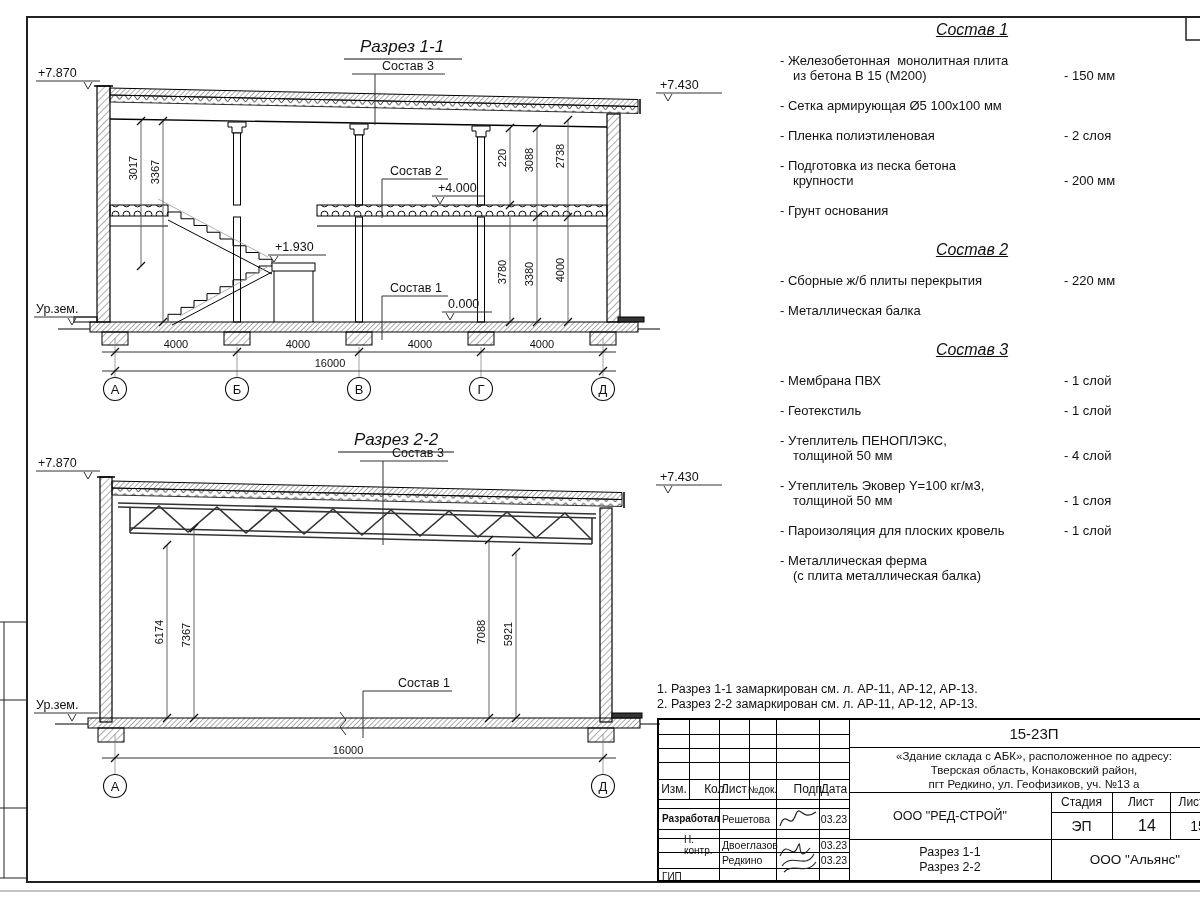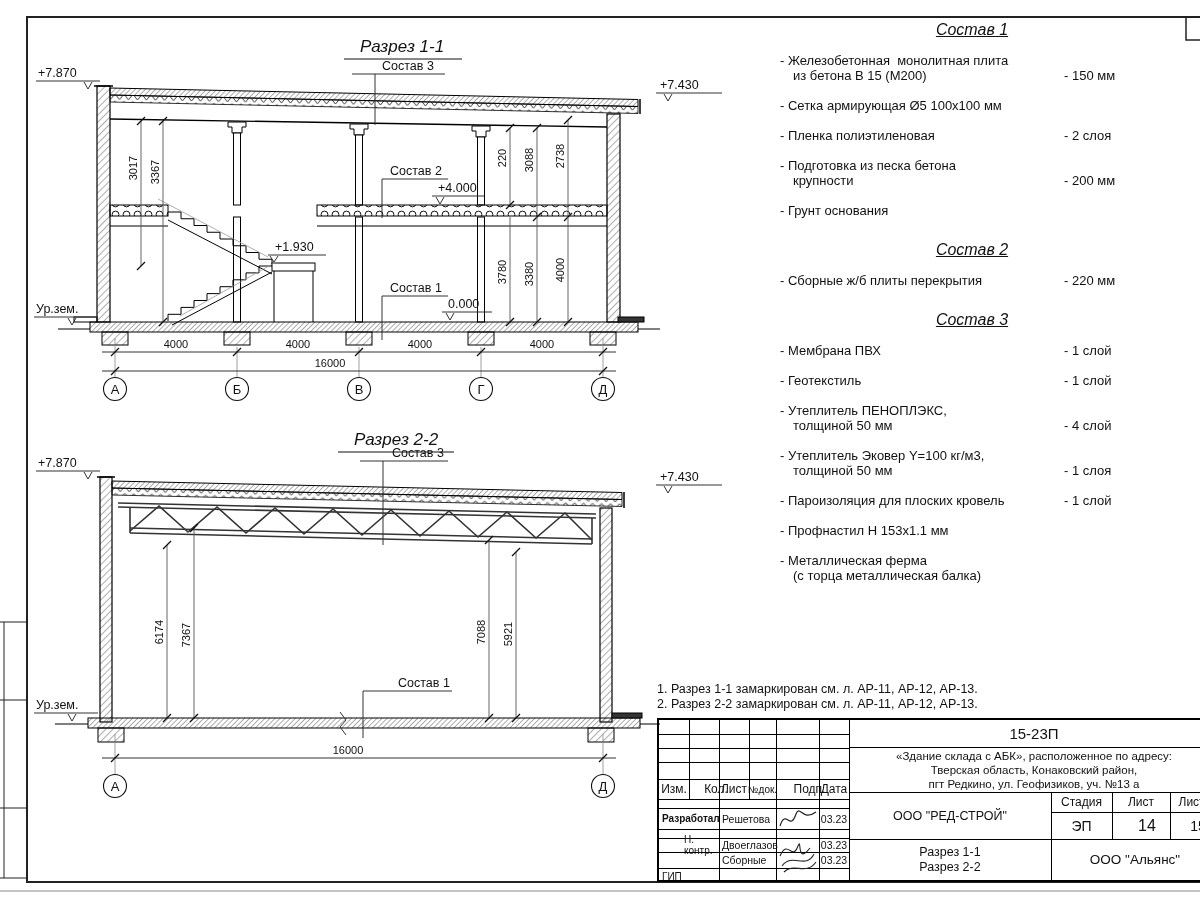--- a/index.html
+++ b/index.html
@@ -320,20 +320,24 @@
   <div class="comp-item">
     <div class="comp-name"><div class="l1">- Грунт основания</div><div class="l2"></div></div>
     <div class="comp-val"></div>
   </div>
 
   <div class="comp-title mt">Состав 2</div>
   <div class="comp-item">
     <div class="comp-name"><div class="l1">- Сборные ж/б плиты перекрытия</div><div class="l2"></div></div>
     <div class="comp-val">- 220 мм</div>
   </div>
+  <div class="comp-item">
+    <div class="comp-name"><div class="l1">- Металлическая балка</div><div class="l2"></div></div>
+    <div class="comp-val"></div>
+  </div>
 
   <div class="comp-title mt">Состав 3</div>
   <div class="comp-item">
     <div class="comp-name"><div class="l1">- Мембрана ПВХ</div><div class="l2"></div></div>
     <div class="comp-val">- 1 слой</div>
   </div>
   <div class="comp-item">
     <div class="comp-name"><div class="l1">- Геотекстиль</div><div class="l2"></div></div>
     <div class="comp-val">- 1 слой</div>
   </div>
@@ -343,25 +347,21 @@
   </div>
   <div class="comp-item">
     <div class="comp-name"><div class="l1">- Утеплитель Эковер Y=100 кг/м3,</div><div class="l2">толщиной 50 мм</div></div>
     <div class="comp-val">- 1 слоя</div>
   </div>
   <div class="comp-item">
     <div class="comp-name"><div class="l1">- Пароизоляция для плоских кровель</div><div class="l2"></div></div>
     <div class="comp-val">- 1 слой</div>
   </div>
   <div class="comp-item">
-    <div class="comp-name"><div class="l1">- Профнастил Н 153х1.1 мм</div><div class="l2"></div></div>
-    <div class="comp-val"></div>
-  </div>
-  <div class="comp-item">
-    <div class="comp-name"><div class="l1">- Металлическая ферма</div><div class="l2">(с торца металлическая балка)</div></div>
+    <div class="comp-name"><div class="l1">- Металлическая ферма</div><div class="l2">(с плита металлическая балка)</div></div>
     <div class="comp-val"></div>
   </div>
 </div>
 
 
 <div class="notes">
   <div>1. Разрез 1-1 замаркирован см. л. АР-11, АР-12, АР-13.</div>
   <div>2. Разрез 2-2 замаркирован см. л. АР-11, АР-12, АР-13.</div>
 </div>
 
@@ -400,21 +400,21 @@
   <div class="cell" style="left:117px;top:59px;width:43px;height:20px;font-size:12px;padding-left:12px;">Подп.</div>
   <div class="cell" style="left:160px;top:59px;width:30px;height:20px;font-size:12px;">Дата</div>
 
   <div class="cell left" style="left:0;top:88px;width:60px;height:21px;font-size:10px;font-weight:bold;">Разработал</div>
   <div class="cell left" style="left:60px;top:88px;width:57px;height:21px;font-size:10.5px;">Решетова</div>
   <div class="cell" style="left:160px;top:88px;width:30px;height:21px;font-size:10.5px;">03.23</div>
   <div class="cell left" style="left:0;top:118px;width:60px;height:14px;font-size:10px;padding-left:25px;">Н. контр.</div>
   <div class="cell left" style="left:60px;top:118px;width:57px;height:14px;font-size:10.5px;">Двоеглазов</div>
   <div class="cell" style="left:160px;top:118px;width:30px;height:14px;font-size:10.5px;">03.23</div>
   <div class="cell left" style="left:0;top:148px;width:60px;height:16px;font-size:10px;">ГИП</div>
-  <div class="cell left" style="left:60px;top:132px;width:57px;height:16px;font-size:10.5px;">Сборные</div>
+  <div class="cell left" style="left:60px;top:132px;width:57px;height:16px;font-size:10.5px;">Редкино</div>
   <div class="cell" style="left:160px;top:132px;width:30px;height:16px;font-size:10.5px;">03.23</div>
 
   <svg style="position:absolute;left:117px;top:84px;" width="43" height="72">
     <path d="M4,22 C10,4 14,28 20,10 C24,0 26,18 40,8" fill="none" stroke="#222" stroke-width="1.2"></path>
     <path d="M4,52 C12,34 16,58 22,42 C26,32 20,62 34,44 M6,62 C16,48 30,66 38,50 M8,68 C18,58 30,72 40,58" fill="none" stroke="#222" stroke-width="1.1"></path>
   </svg>
 
   <div class="cell" style="left:190px;top:0;width:370px;height:27px;font-size:15px;">15-23П</div>
   <div class="cell pre" style="left:190px;top:27px;width:370px;height:45px;font-size:11.5px;line-height:14px;">«Здание склада с АБК», расположенное по адресу:
 Тверская область, Конаковский район,

